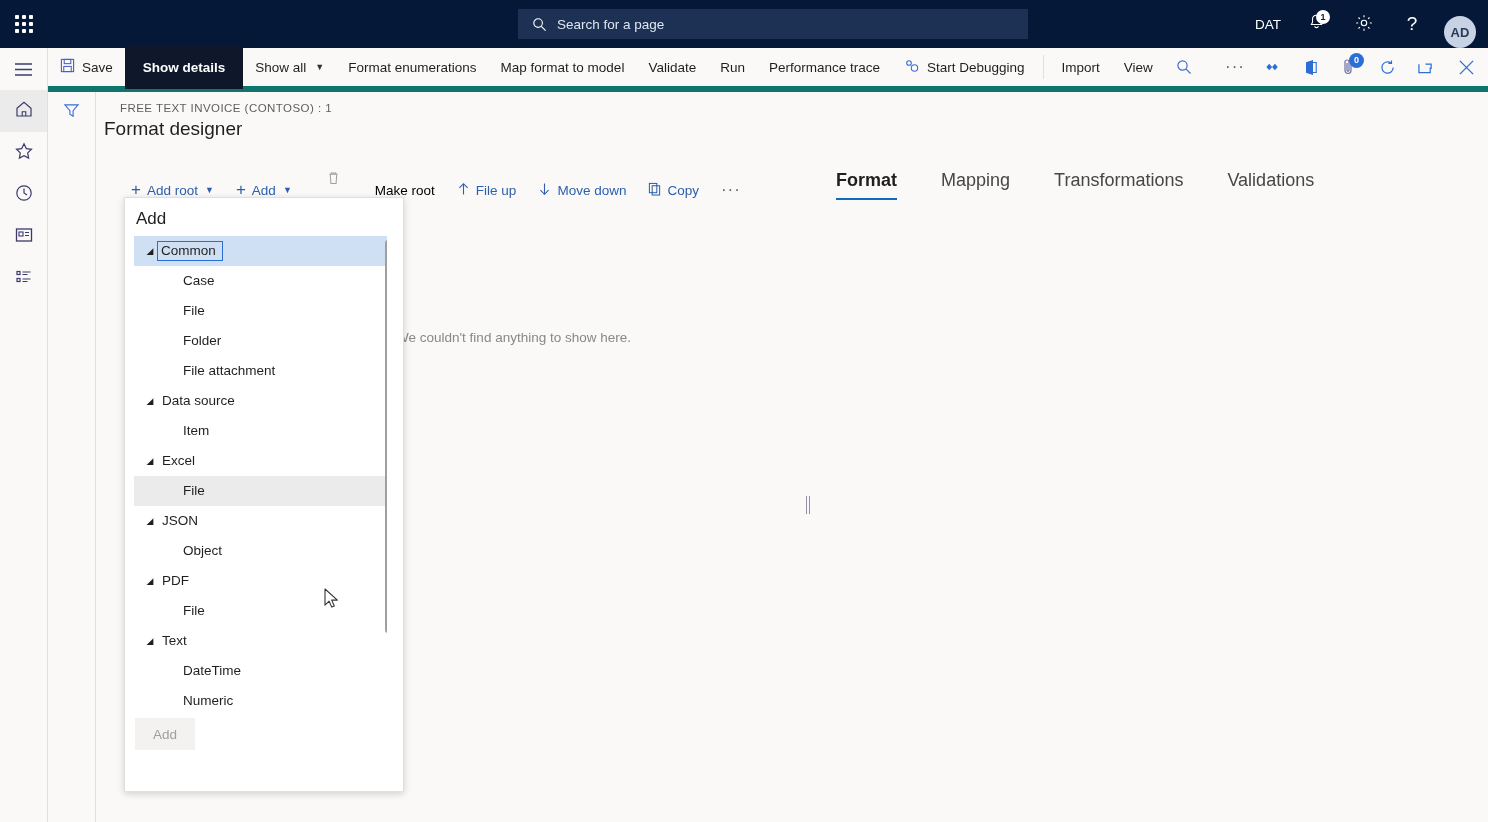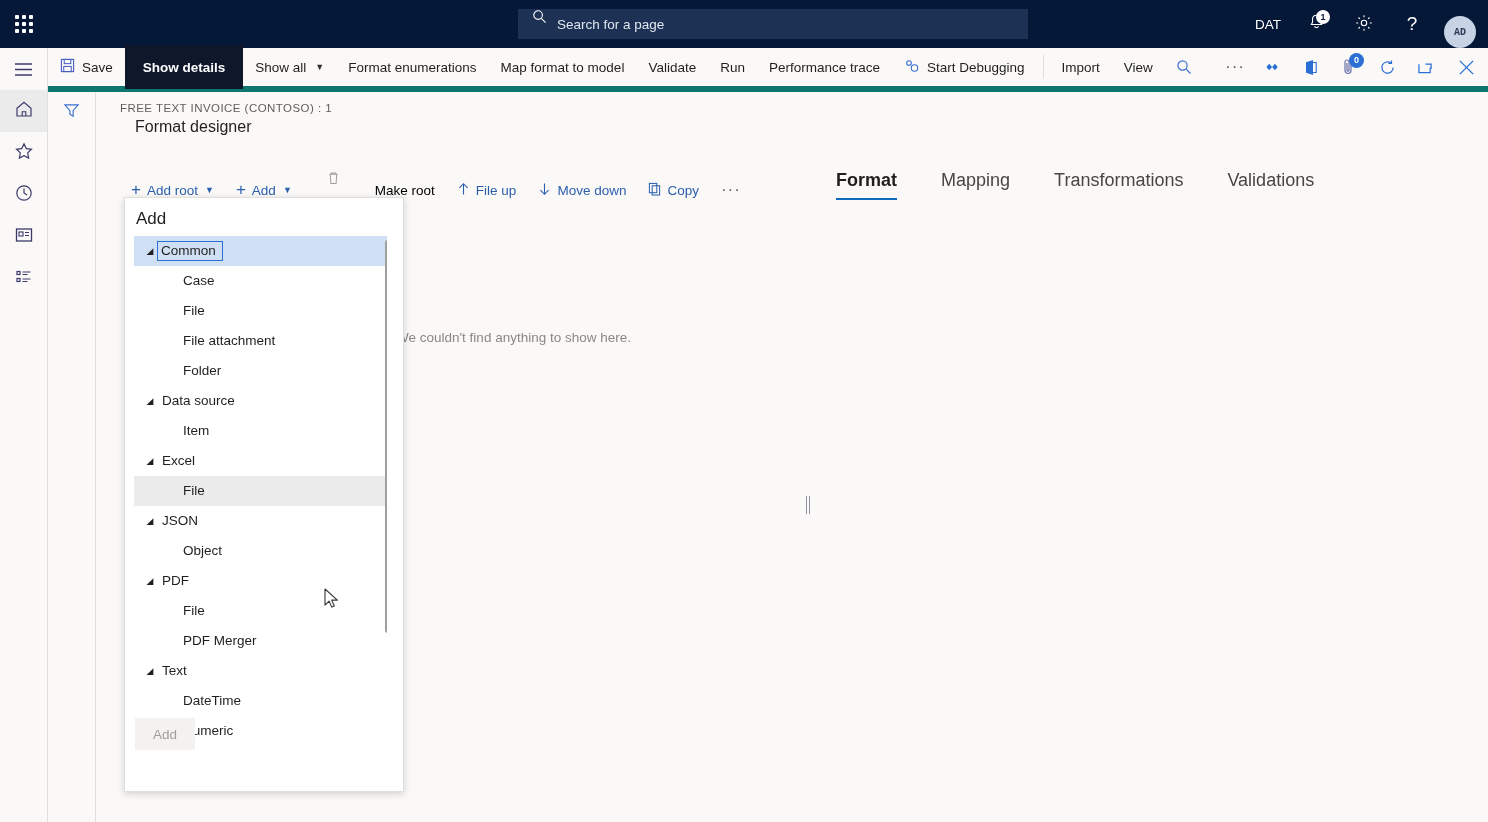--- a/index.html
+++ b/index.html
@@ -35,21 +35,21 @@
     font-size: 16.5px;
     font-weight: bold;
     margin-left: 10px;
     letter-spacing: 0.1px;
     white-space: nowrap;
   }
   .search-wrap {
     position: absolute; left: 518px; top: 9px;
     width: 510px; height: 30px;
     background: #1c3154;
-    display: flex; 
+    display: flex; align-items: center;
     cursor: text;
   }
   .search-wrap .mag { margin-left: 14px; margin-right: 8px; display:flex; }
   .search-input {
     background: transparent; border: none; outline: none;
     color: #ffffff; font-size: 13.5px;
     font-family: "Liberation Sans", sans-serif;
     width: 440px;
   }
   .search-input::placeholder { color: #dfe6ef; opacity: 1; }
@@ -68,23 +68,23 @@
     position: absolute; top: 10px; right: 10px;
     background: #ffffff; color: #061838;
     border-radius: 50%;
     width: 14px; height: 14px;
     font-size: 9px; line-height: 14px; text-align: center;
     font-weight: bold;
   }
   .avatar {
     width: 32px; height: 32px; border-radius: 50%;
     background: #c7d2e4; color: #2b3a55;
-    font-size: 10px; font-weight: 600;
+    font-size: 13px; font-weight: 600;
     display: flex; align-items: center; justify-content: center;
-    margin: 0 12px 0 8px; cursor: pointer; font-family: Liberation Mono, monospace;
+    margin: 0 12px 0 8px; cursor: pointer;
   }
 
   
   .rail {
     position: absolute; left: 0; top: 48px;
     width: 48px; height: 774px;
     background: #faf9f8;
     border-right: 1px solid #e1dfdd;
   }
   .rail-btn {
@@ -136,22 +136,22 @@
   .page {
     position: absolute; left: 96px; top: 92px;
     width: 1392px; height: 730px;
     background: #faf9f8;
   }
   .breadcrumb {
     position: absolute; left: 24px; top: 10px;
     font-size: 11.5px; color: #605e5c; letter-spacing: 0.45px;
   }
   .pagetitle {
-    position: absolute; left: 39px; top: 26px;
-    font-size: 16px; color: #201f1e; font-weight: 400;
+    position: absolute; left: 8px; top: 26px;
+    font-size: 19px; color: #201f1e; font-weight: 400;
   }
 
   
   .acttoolbar {
     position: absolute; left: 24px; top: 73px;
     display: flex; align-items: center;
     font-size: 13.5px;
   }
   .act {
     display: flex; align-items: center; gap: 6px;
@@ -526,25 +526,25 @@
         <div class="tree-row child">
           <span class="spacer"></span>
           <span class="label">Case</span>
         </div>
         <div class="tree-row child">
           <span class="spacer"></span>
           <span class="label">File</span>
         </div>
         <div class="tree-row child">
           <span class="spacer"></span>
+          <span class="label">Folder</span>
+        </div>
+        <div class="tree-row child">
+          <span class="spacer"></span>
           <span class="label">File attachment</span>
-        </div>
-        <div class="tree-row child">
-          <span class="spacer"></span>
-          <span class="label">Folder</span>
         </div>
         <div class="tree-row">
           <span class="arrow" style="transform: none; font-size: 9px;">◢</span>
           <span class="label">Data source</span>
         </div>
         <div class="tree-row child">
           <span class="spacer"></span>
           <span class="label">Item</span>
         </div>
         <div class="tree-row">
@@ -564,24 +564,20 @@
           <span class="label">Object</span>
         </div>
         <div class="tree-row">
           <span class="arrow" style="transform: none; font-size: 9px;">◢</span>
           <span class="label">PDF</span>
         </div>
         <div class="tree-row child">
           <span class="spacer"></span>
           <span class="label">File</span>
         </div>
-        <div class="tree-row child">
-          <span class="spacer"></span>
-          <span class="label">PDF Merger</span>
-        </div>
         <div class="tree-row">
           <span class="arrow" style="transform: none; font-size: 9px;">◢</span>
           <span class="label">Text</span>
         </div>
         <div class="tree-row child">
           <span class="spacer"></span>
           <span class="label">DateTime</span>
         </div>
         <div class="tree-row child">
           <span class="spacer"></span>

